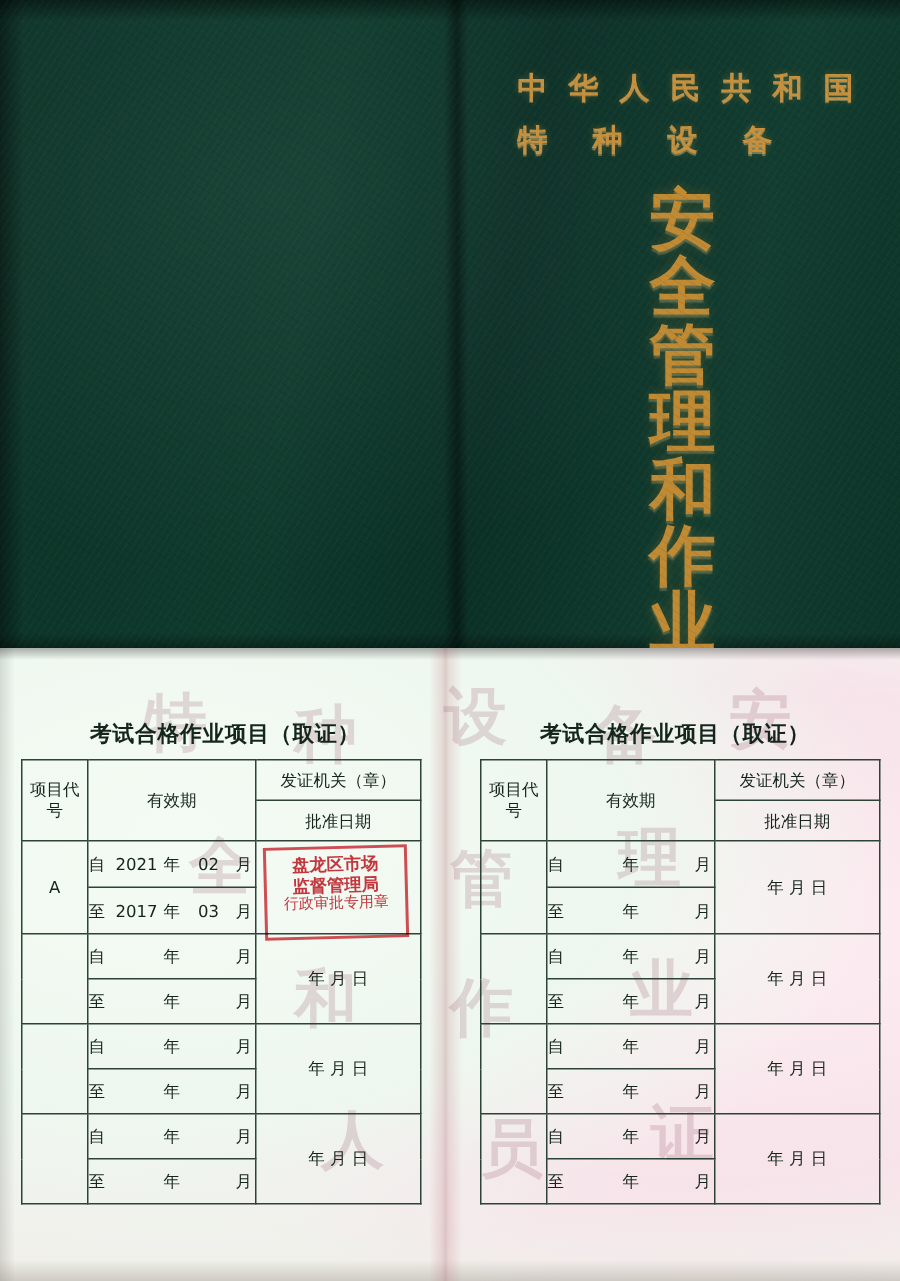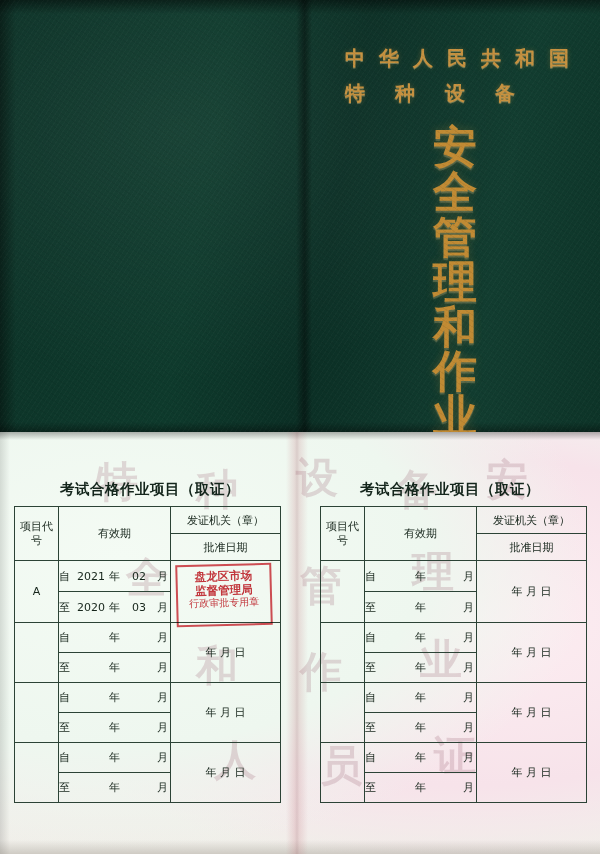--- a/index.html
+++ b/index.html
@@ -291,21 +291,21 @@
 
           <tr>
             <td class="code-cell" rowspan="2">A</td>
             <td class="valid-cell row-line tall">
               <span class="lead">自</span><span class="val">2021</span><span class="unit">年</span><span class="val">02</span><span class="unit">月</span>
             </td>
             <td class="row-line tall" rowspan="2"></td>
           </tr>
           <tr>
             <td class="valid-cell row-line tall">
-              <span class="lead">至</span><span class="val">2020</span><span class="unit">年</span><span class="val">03</span><span class="unit">月</span>
+              <span class="lead">至</span><span class="val">2017</span><span class="unit">年</span><span class="val">03</span><span class="unit">月</span>
             </td>
           </tr>
 
           <tr>
             <td rowspan="2"></td>
             <td class="valid-cell row-line">
               <span class="lead">自</span><span class="val"></span><span class="unit">年</span><span class="val"></span><span class="unit">月</span>
             </td>
             <td class="row-line" rowspan="2">年  月  日</td>
           </tr>

